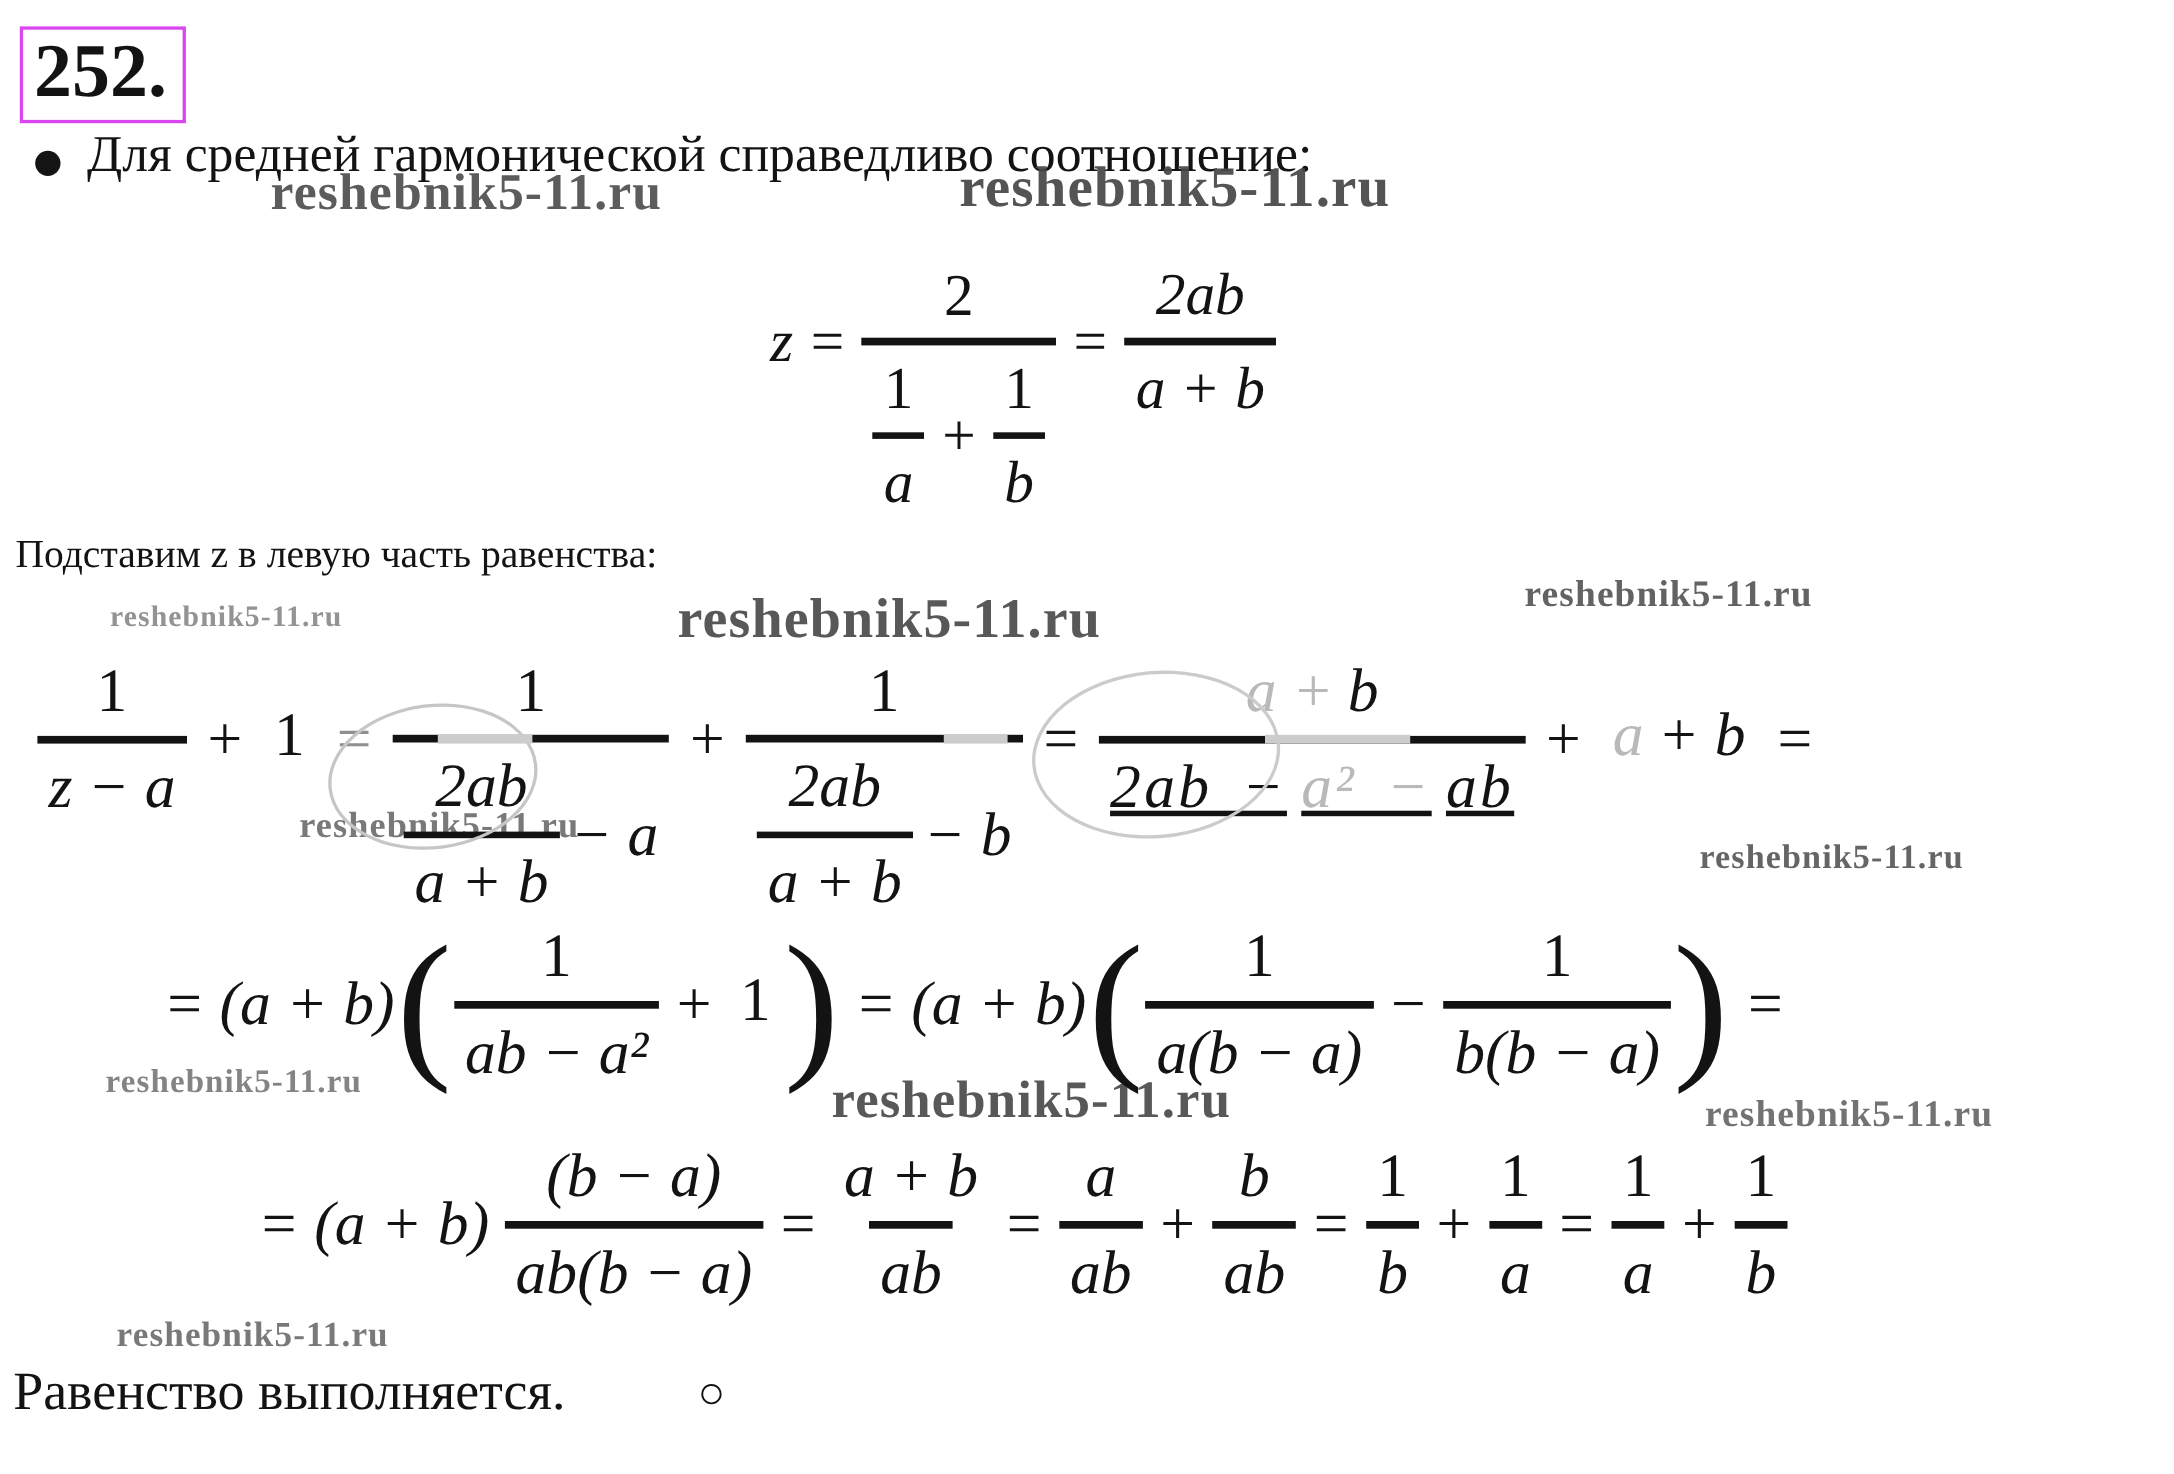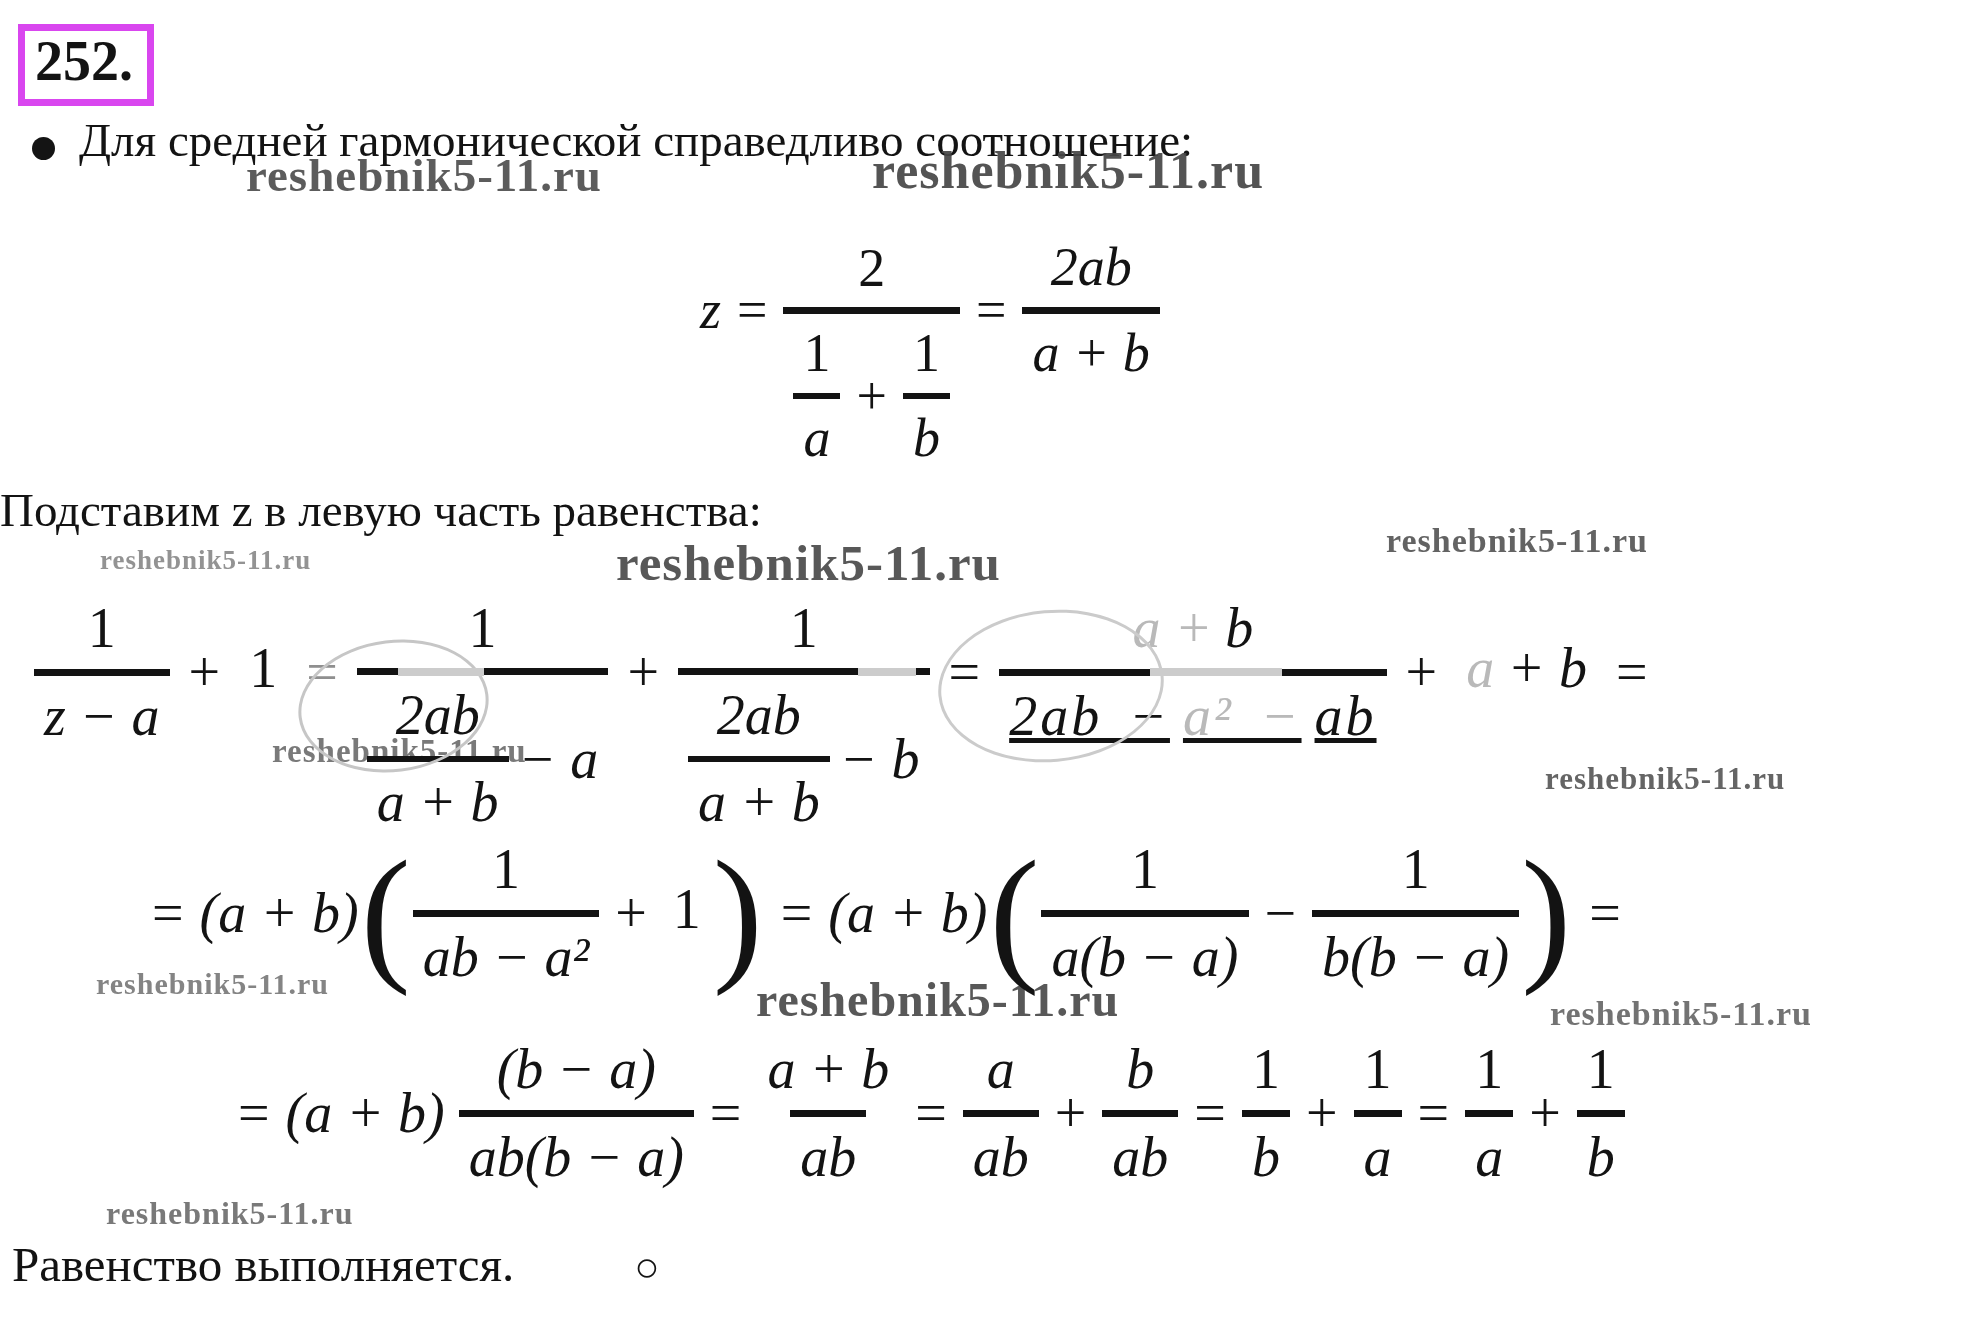--- a/index.html
+++ b/index.html
@@ -1,26 +1,26 @@
 <!DOCTYPE html>
 <html><head>
 <meta charset="utf-8">
 <style>
   html,body{margin:0;padding:0;background:#ffffff;}
   .page{position:relative;width:1976px;height:1340px;background:#ffffff;
         font-family:"Liberation Serif","DejaVu Serif",serif;color:#131313;overflow:hidden;}
 
   
-  .pbox{position:absolute;left:18px;top:24px;border:7px solid #d946ef;
-        padding:0 14px 6px 10px;font-size:56px;font-weight:700;line-height:1.1;text-align:right;}
+  .pbox{position:absolute;left:18px;top:24px;border:3px solid #d946ef;
+        padding:0 14px 6px 10px;font-size:69px;font-weight:700;line-height:1.1;text-align:right;}
 
   
   .heading{position:absolute;left:28px;top:112px;display:flex;align-items:center;font-size:47px;line-height:1.2;}
   .bullet{width:23px;height:23px;border-radius:50%;background:#141414;margin:17px 24px 0 4px;flex:0 0 auto;}
-  .subhead{position:absolute;left:0;top:482px;font-size:47px;line-height:1.2;}
+  .subhead{position:absolute;left:14px;top:482px;font-size:36px;line-height:1.2;}
   .conclusion{position:absolute;left:12px;top:1236px;font-size:49px;line-height:1.2;display:flex;align-items:center;}
   .endmark{font-size:42px;margin-left:120px;line-height:1;padding-top:4px;}
 
   
   .wm{position:absolute;font-family:"Liberation Serif",serif;font-weight:700;
       letter-spacing:1px;white-space:nowrap;line-height:1;opacity:.92;}
   .w1{left:246px;top:152px;font-size:47px;color:#4f4f4f;}
   .w2{left:872px;top:145px;font-size:52px;color:#464646;}
   .w3{left:100px;top:547px;font-size:27px;color:#8a8a8a;}
   .w4{left:616px;top:538px;font-size:51px;color:#4a4a4a;}

